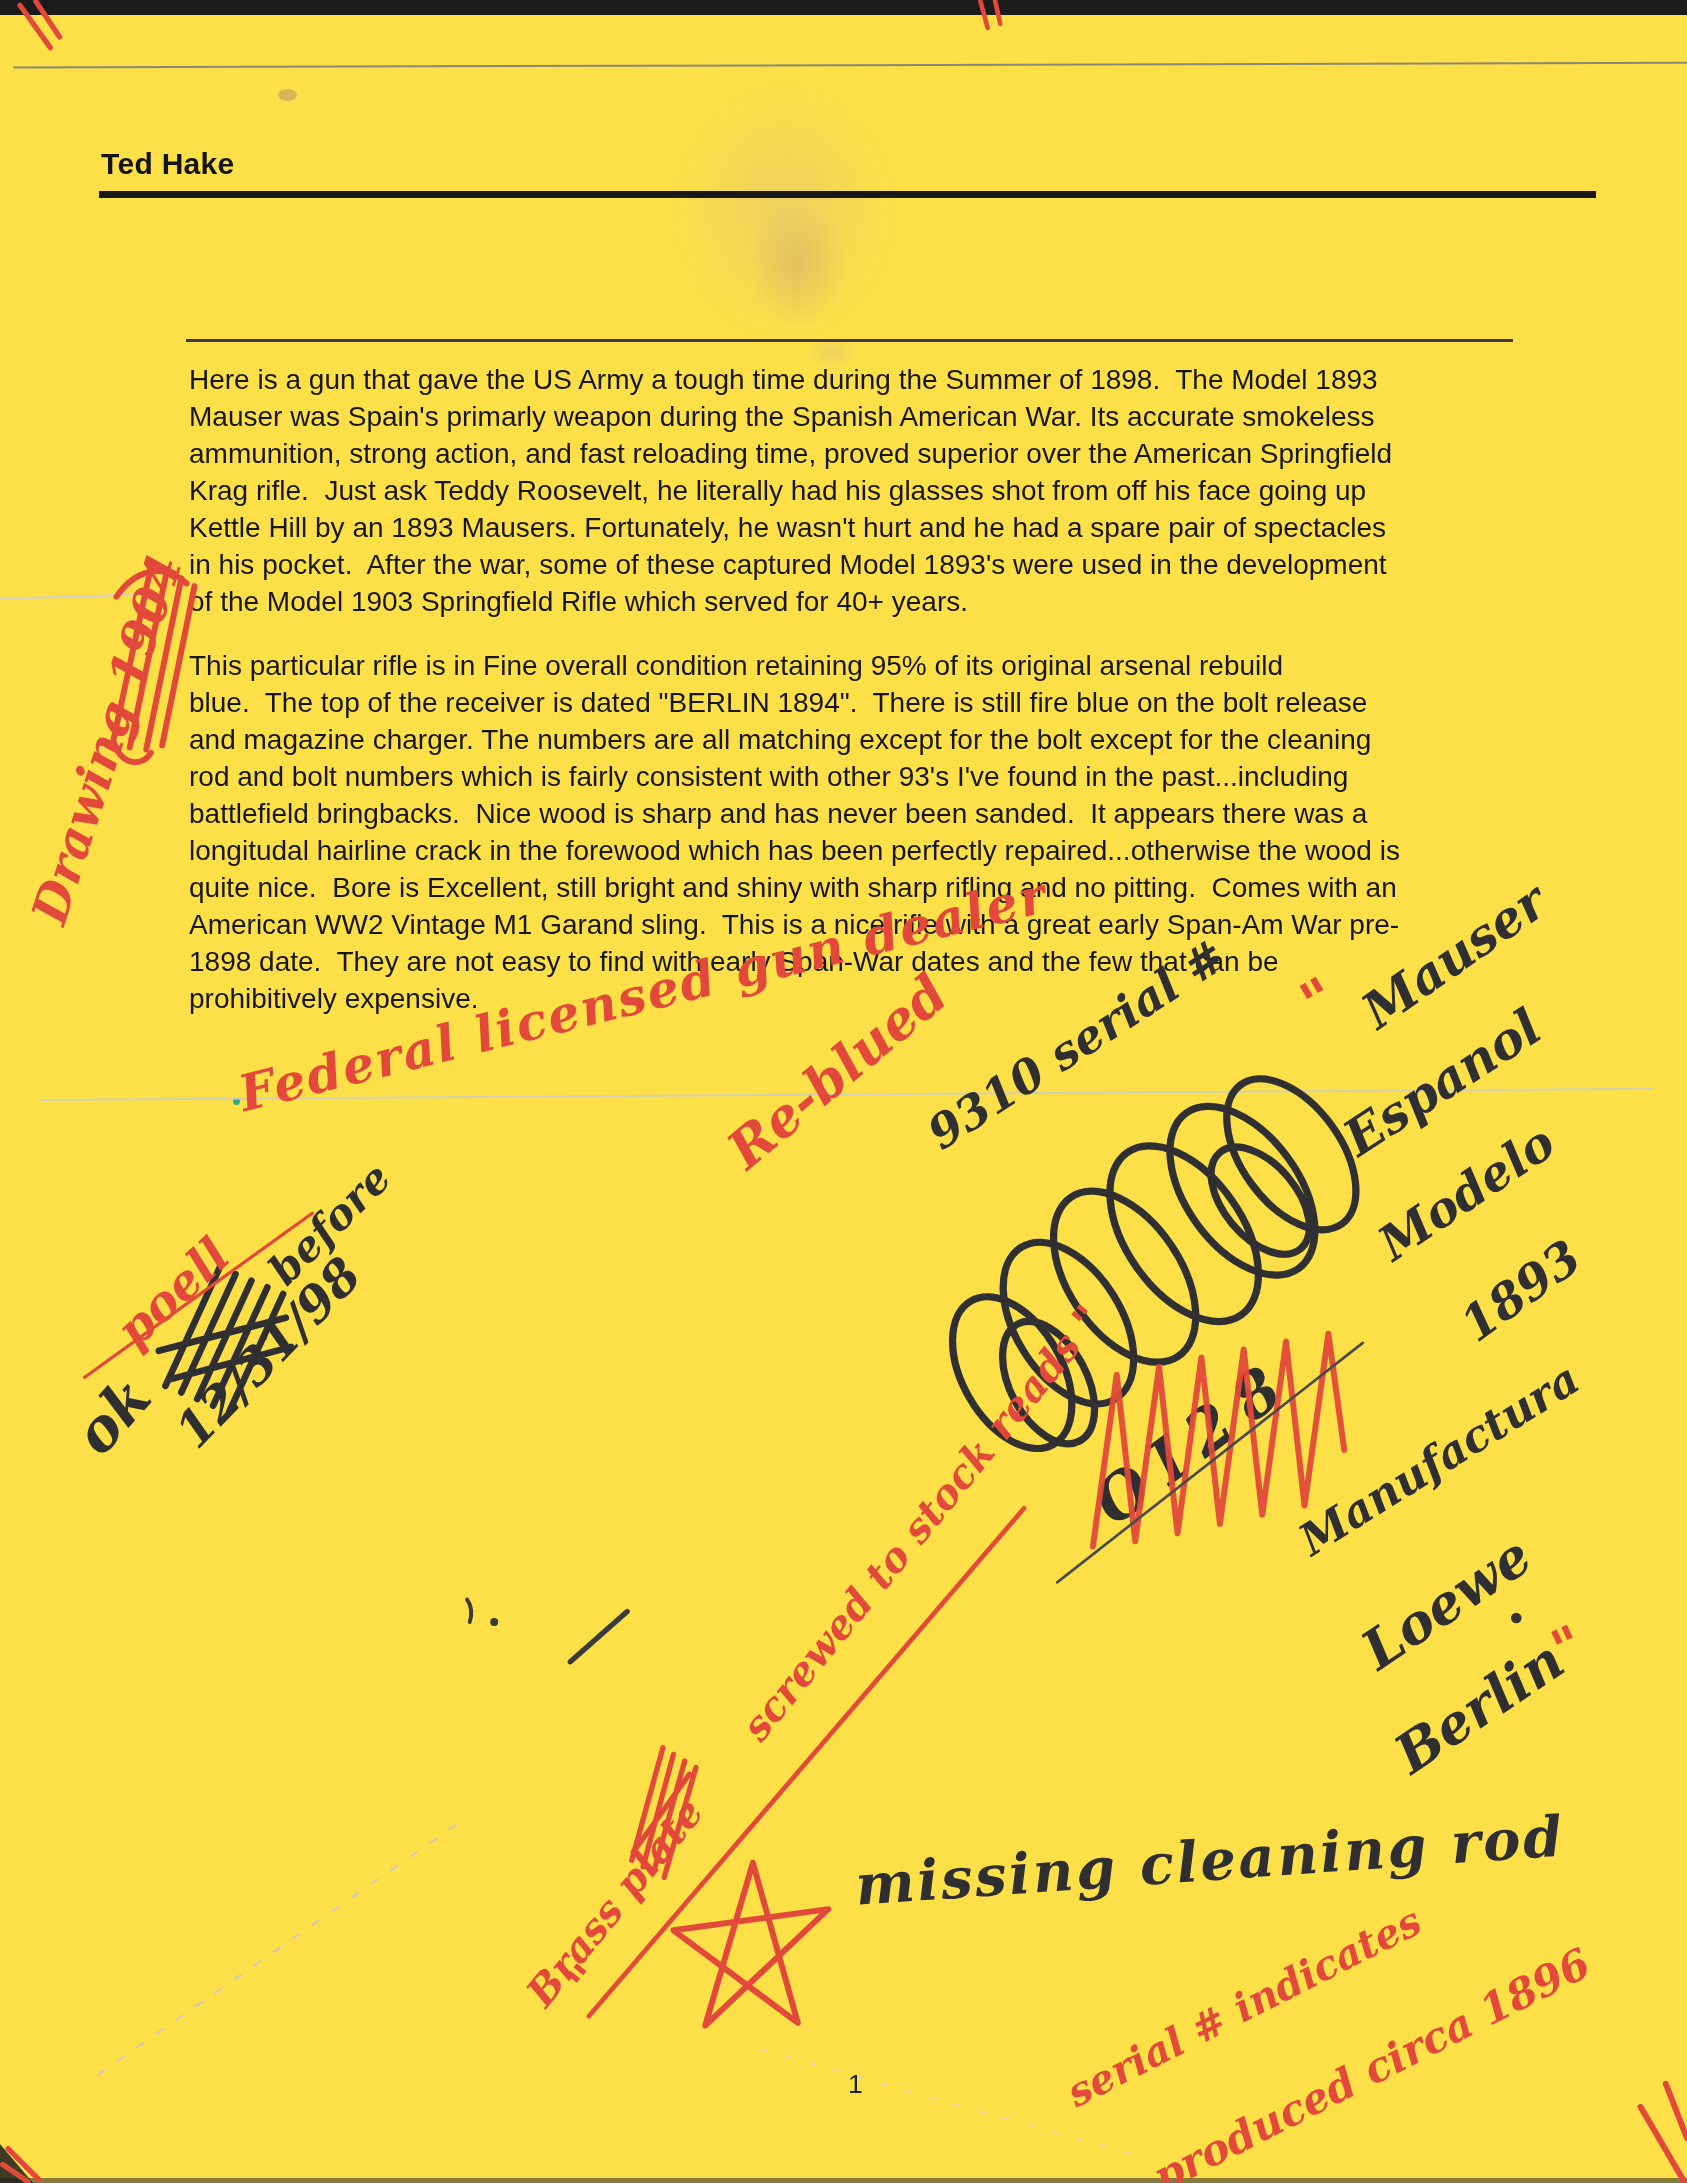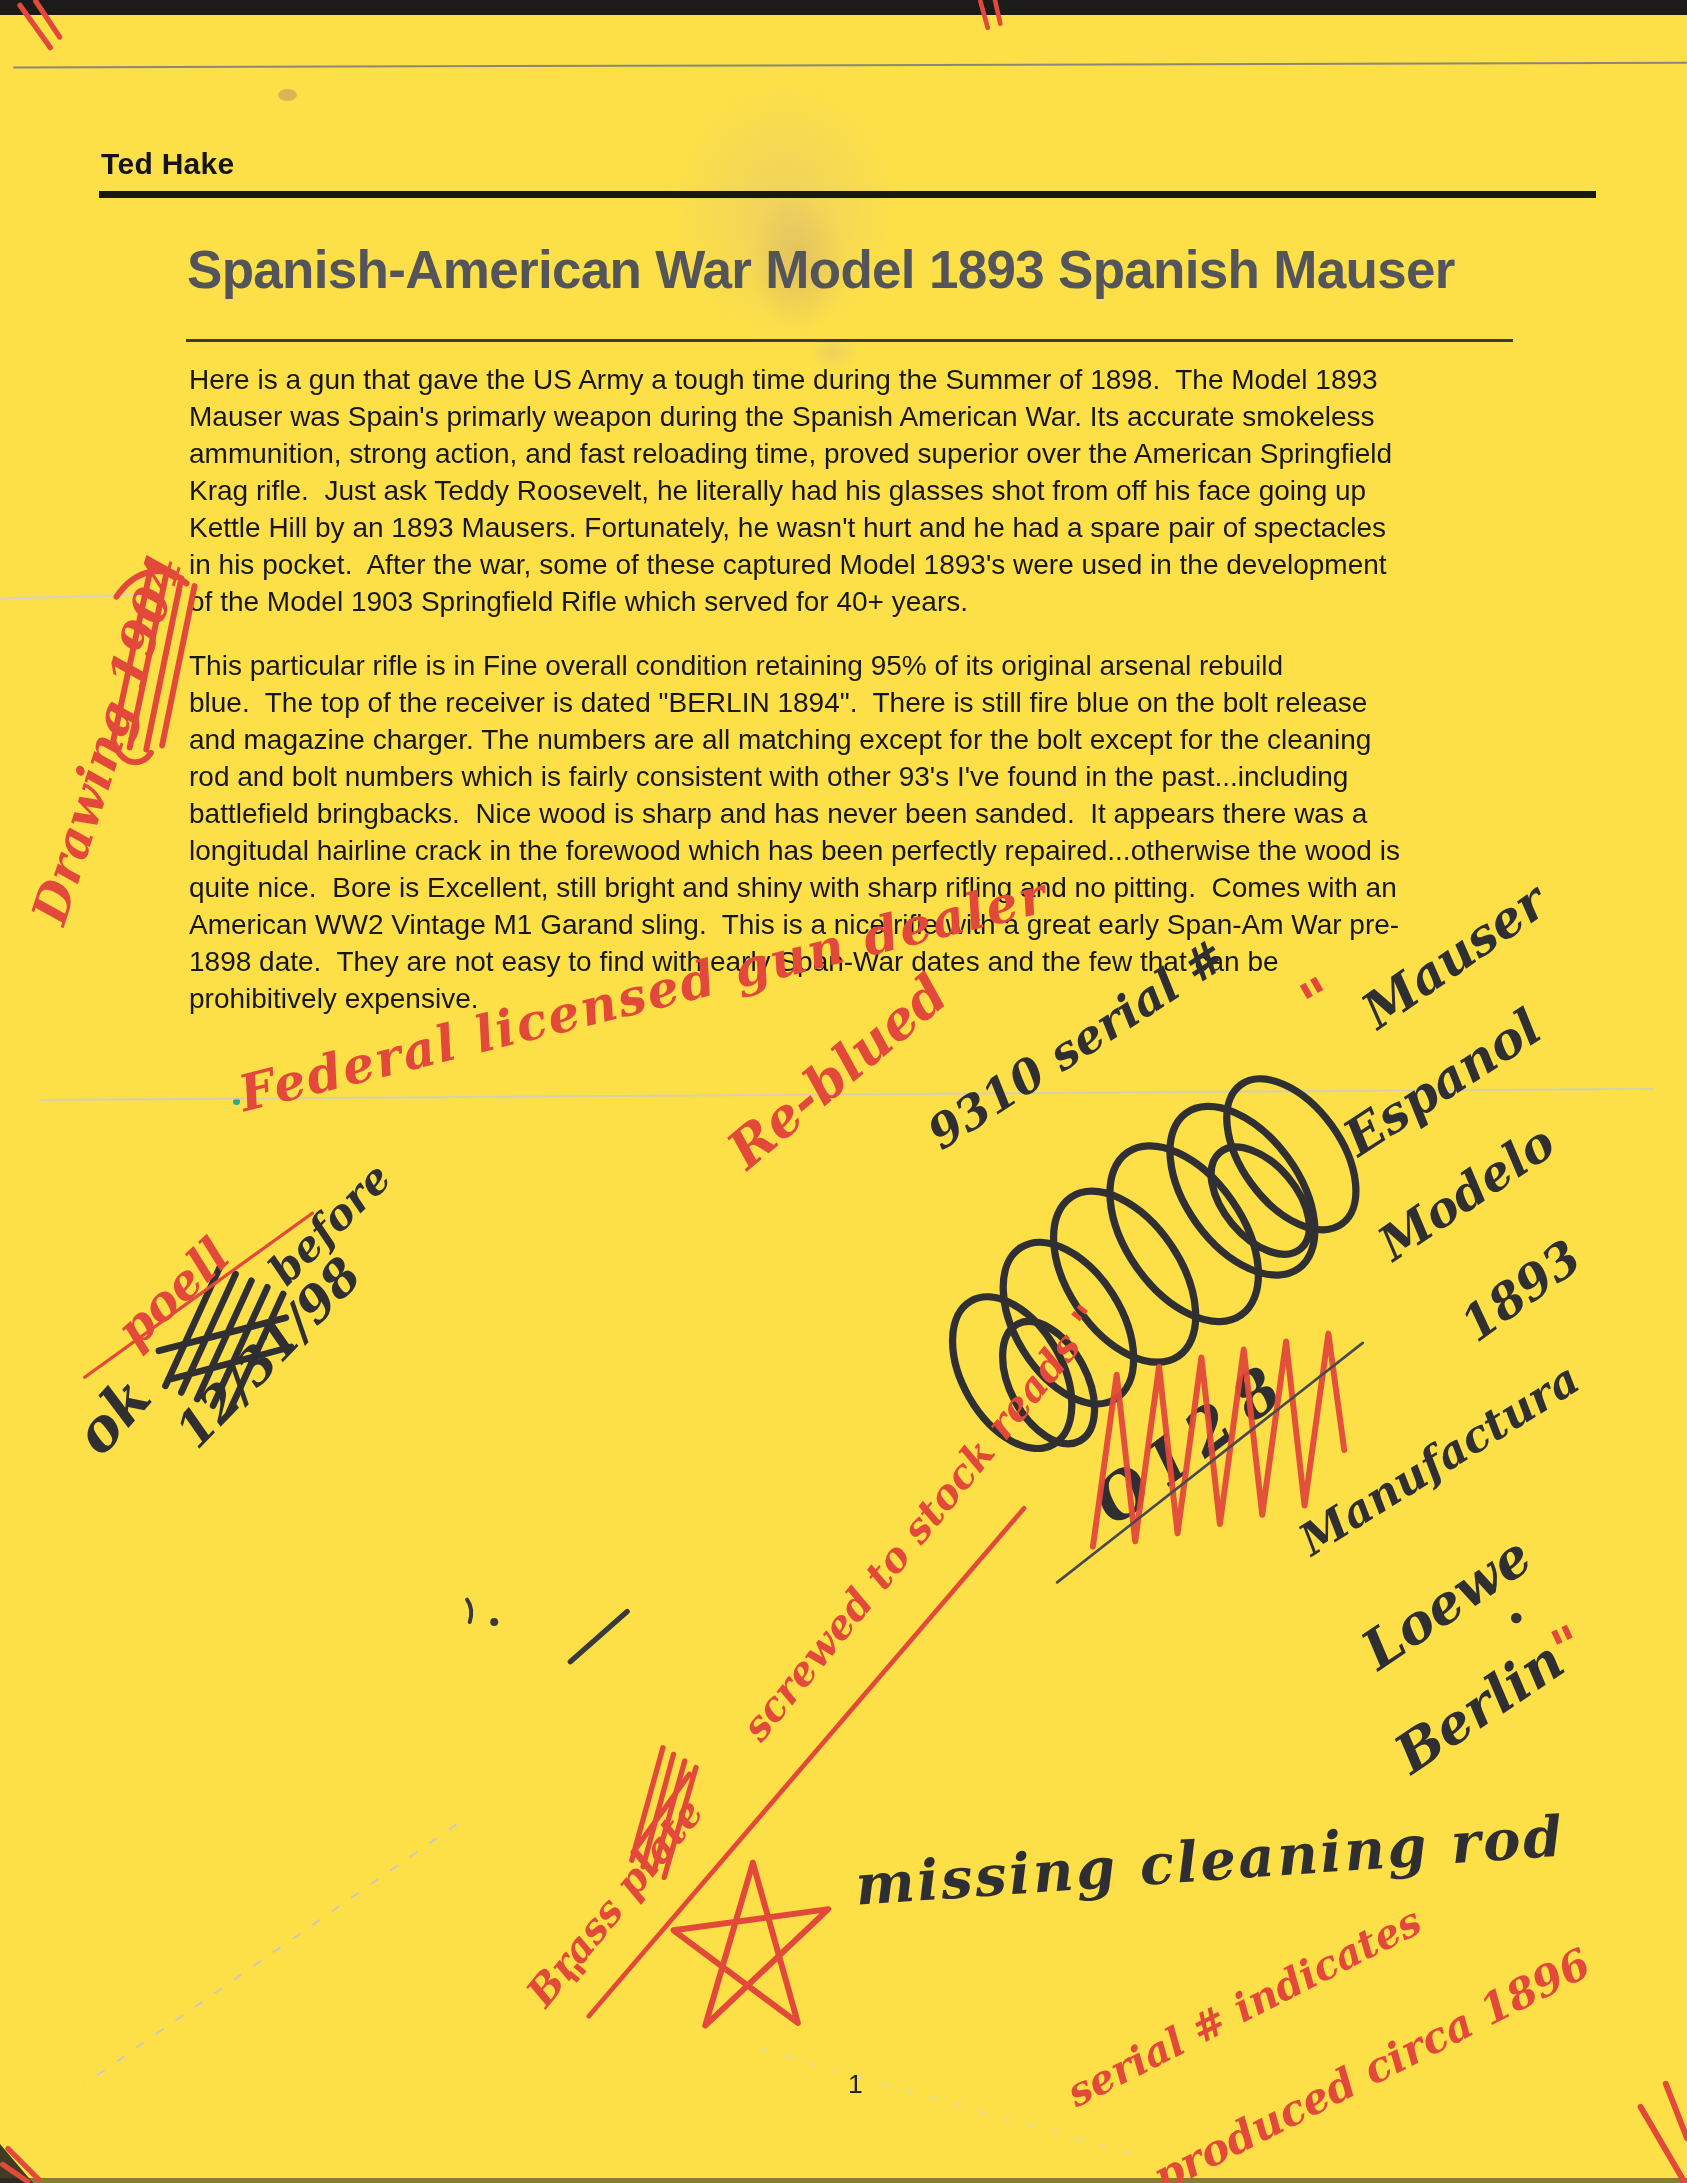--- a/index.html
+++ b/index.html
@@ -43,21 +43,20 @@
   <div class="edge-bottom"></div>
   <div class="corner-bl"></div>
   <div class="stain stain1"></div>
   <div class="stain stain1b"></div>
   <div class="stain stain2"></div>
   <div class="stain stain3"></div>
   <div class="green-dot"></div>
 
   <div class="header">Ted Hake</div>
   <div class="header-rule"></div>
-  <h1 class="title">Spanish-American War Model 1893 Spanish Mauser</h1>
   <div class="title-rule"></div>
   <p class="body p1">Here is a gun that gave the US Army a tough time during the Summer of 1898.  The Model 1893
 Mauser was Spain's primarly weapon during the Spanish American War. Its accurate smokeless
 ammunition, strong action, and fast reloading time, proved superior over the American Springfield
 Krag rifle.  Just ask Teddy Roosevelt, he literally had his glasses shot from off his face going up
 Kettle Hill by an 1893 Mausers. Fortunately, he wasn't hurt and he had a spare pair of spectacles
 in his pocket.  After the war, some of these captured Model 1893's were used in the development
 of the Model 1903 Springfield Rifle which served for 40+ years.</p>
   <p class="body p2">This particular rifle is in Fine overall condition retaining 95% of its original arsenal rebuild
 blue.  The top of the receiver is dated "BERLIN 1894".  There is still fire blue on the bolt release

